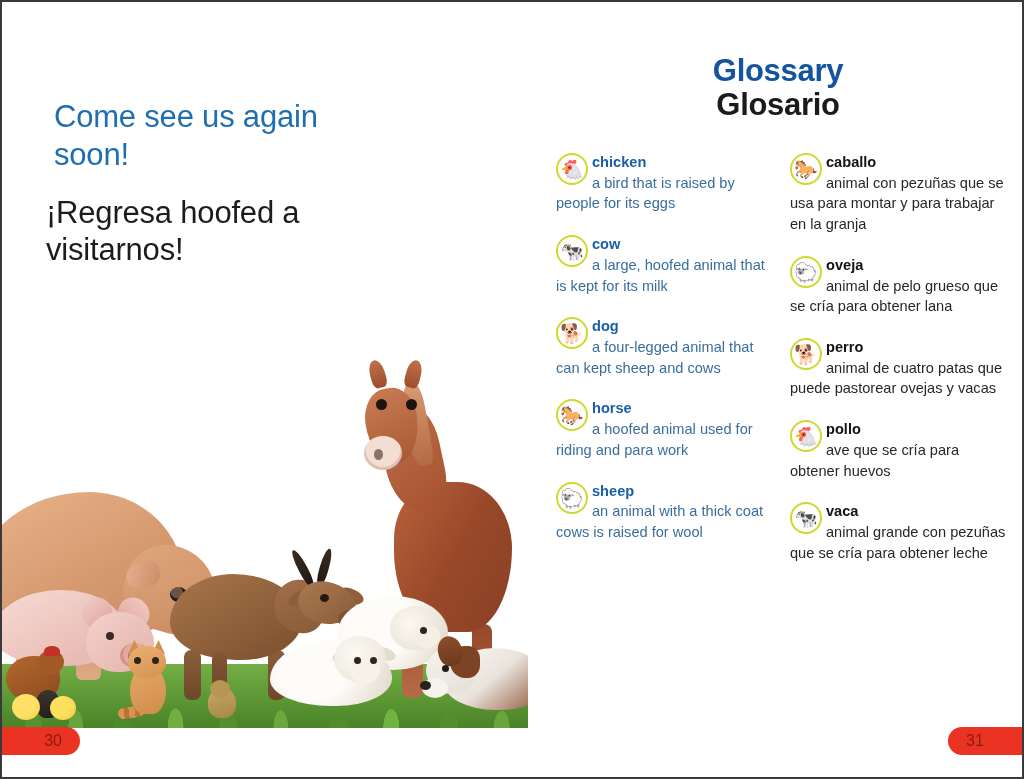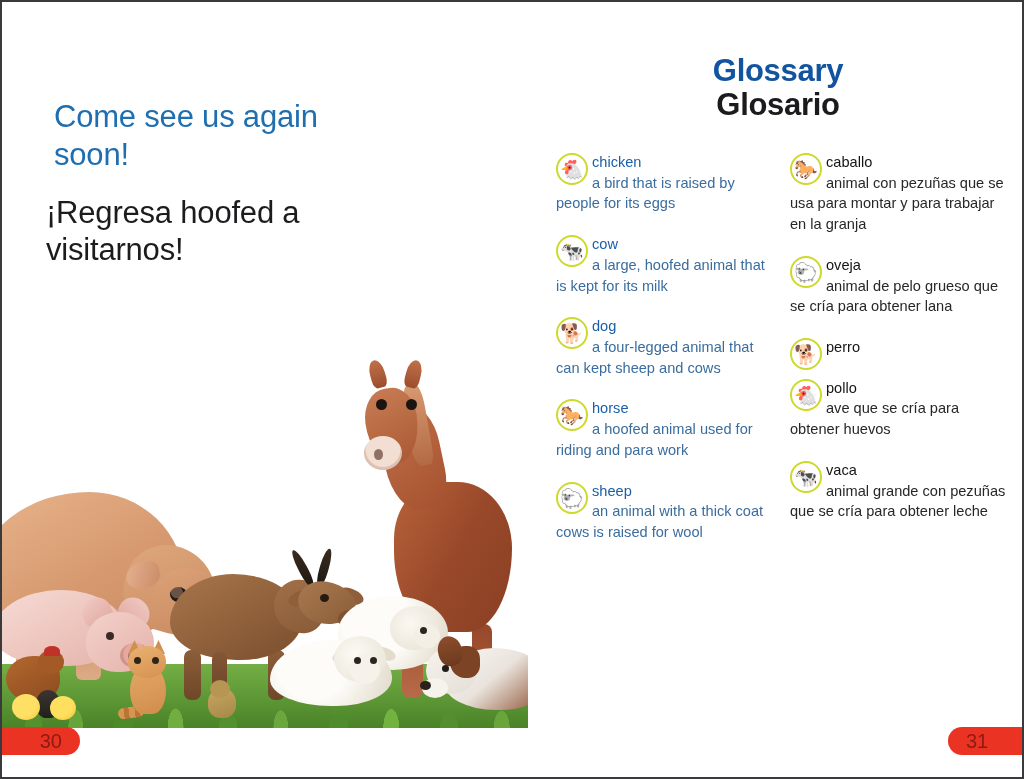--- a/index.html
+++ b/index.html
@@ -419,35 +419,35 @@
   }
   .entry-badge .glyph {
     position: absolute;
     left: 50%; top: 50%;
     transform: translate(-50%, -50%);
     font-size: 19px;
     line-height: 1;
   }
   .entry-text { }
   .headword {
-    font-weight: 400;
+    font-weight: 700;
   }
   .gcol-en .headword { color: #1a5fa8; }
   .gcol-en .definition { color: #3a6d9e; margin-top: 20px; }
   .gcol-es .headword { color: #141416; }
   .gcol-es .definition { color: #27272a; }
 
   
   .page-num {
     position: absolute;
     bottom: 22px;
     height: 28px;
     background: #ea3323;
     color: #8c1c12;
-    font-size: 20px;
+    font-size: 16px;
     font-weight: 400;
     display: flex;
     align-items: center;
     box-sizing: border-box;
   }
   .page-num-left {
     left: 0;
     width: 78px;
     border-radius: 0 14px 14px 0;
     justify-content: flex-end;
@@ -627,21 +627,21 @@
           <span class="entry-badge">
             <span class="glyph">🐑</span>
           </span>
           <span class="entry-text"><span class="headword">oveja</span><br><span class="definition">animal de pelo grueso que se cría para obtener lana</span></span>
         </div>
 
         <div class="entry">
           <span class="entry-badge">
             <span class="glyph">🐕</span>
           </span>
-          <span class="entry-text"><span class="headword">perro</span><br></span>
+          <span class="entry-text"><span class="headword">perro</span><br><span class="definition">animal de cuatro patas que puede pastorear ovejas y vacas</span></span>
         </div>
 
         <div class="entry">
           <span class="entry-badge">
             <span class="glyph">🐔</span>
           </span>
           <span class="entry-text"><span class="headword">pollo</span><br><span class="definition">ave que se cría para obtener huevos</span></span>
         </div>
 
         <div class="entry">

